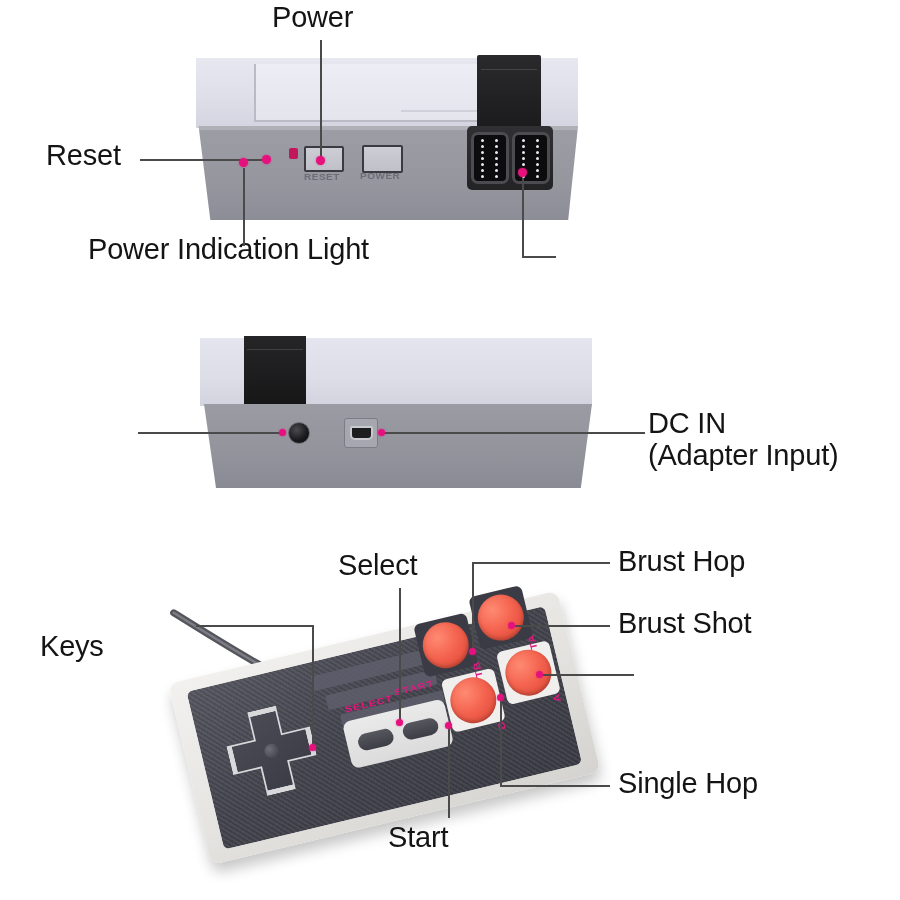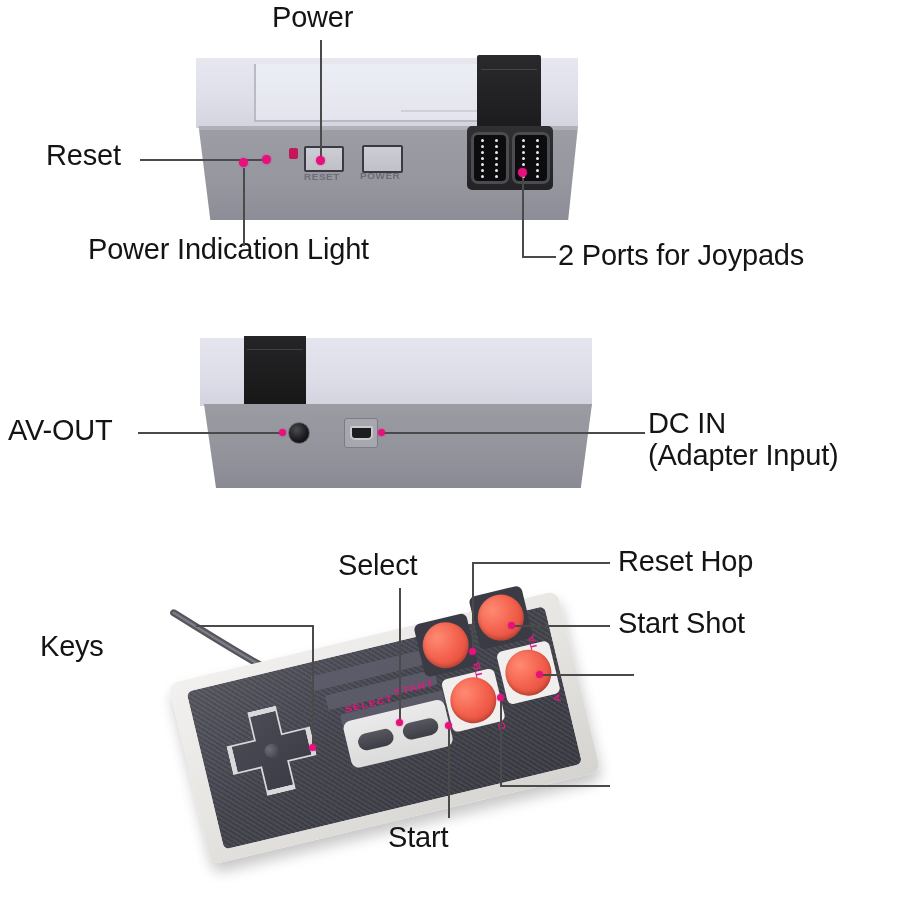--- a/index.html
+++ b/index.html
@@ -469,36 +469,34 @@
   <div class="dot" style="left:316px; top:156px;"></div>
 
   <div class="callout" style="left:46px; top:140px;">Reset</div>
   <div class="lead h" style="left:140px; top:159px; width:128px;"></div>
   <div class="dot" style="left:262px; top:155px;"></div>
 
   <div class="callout" style="left:88px; top:234px;">Power Indication Light</div>
   <div class="lead v" style="left:243px; top:168px; height:78px;"></div>
   <div class="dot" style="left:239px; top:158px;"></div>
 
-  <div class="callout" style="left:558px; top:240px;">2 Ports for Joypads</div>
   <div class="lead v" style="left:522px; top:178px; height:80px;"></div>
   <div class="lead h" style="left:522px; top:256px; width:34px;"></div>
   <div class="dot" style="left:518px; top:168px;"></div>
 
   <div id="console-mid">
     <div class="mid-lid"></div>
     <div class="mid-blk"></div>
     <div class="mid-front"></div>
     <div id="av-jack"></div>
     <div id="dc-port">
       <div class="usb"></div>
     </div>
   </div>
 
-  <div class="callout" style="left:8px; top:415px;">AV-OUT</div>
   <div class="lead h" style="left:138px; top:432px; width:145px;"></div>
   <div class="dot sm" style="left:279px; top:429px;"></div>
 
   <div class="callout" style="left:648px; top:408px;">DC IN</div>
   <div class="callout" style="left:648px; top:440px;">(Adapter Input)</div>
   <div class="lead h" style="left:383px; top:432px; width:262px;"></div>
   <div class="dot sm" style="left:378px; top:429px;"></div>
 
   <div id="controller-wrap">
 
@@ -550,29 +548,30 @@
   <div class="dot sm" style="left:309px; top:744px;"></div>
 
   <div class="callout" style="left:338px; top:550px;">Select</div>
   <div class="lead v" style="left:399px; top:588px; height:133px;"></div>
   <div class="dot sm" style="left:396px; top:719px;"></div>
 
   <div class="callout" style="left:388px; top:822px;">Start</div>
   <div class="lead v" style="left:448px; top:728px; height:90px;"></div>
   <div class="dot sm" style="left:445px; top:722px;"></div>
 
-  <div class="callout" style="left:618px; top:546px;">Reset Hop</div>
+  <div class="callout" style="left:618px; top:546px;">Brust Hop</div>
   <div class="lead h" style="left:472px; top:562px; width:138px;"></div>
   <div class="lead v" style="left:472px; top:562px; height:90px;"></div>
   <div class="dot sm" style="left:469px; top:648px;"></div>
 
-  <div class="callout" style="left:618px; top:608px;">Start Shot</div>
+  <div class="callout" style="left:618px; top:608px;">Brust Shot</div>
   <div class="lead h" style="left:514px; top:625px; width:96px;"></div>
   <div class="dot sm" style="left:508px; top:622px;"></div>
 
   <div class="lead h" style="left:542px; top:674px; width:92px;"></div>
   <div class="dot sm" style="left:536px; top:671px;"></div>
 
+  <div class="callout" style="left:618px; top:768px;">Single Hop</div>
   <div class="lead h" style="left:500px; top:785px; width:110px;"></div>
   <div class="lead v" style="left:500px; top:700px; height:86px;"></div>
   <div class="dot sm" style="left:497px; top:694px;"></div>
 
 </div>
 
 </body></html>

